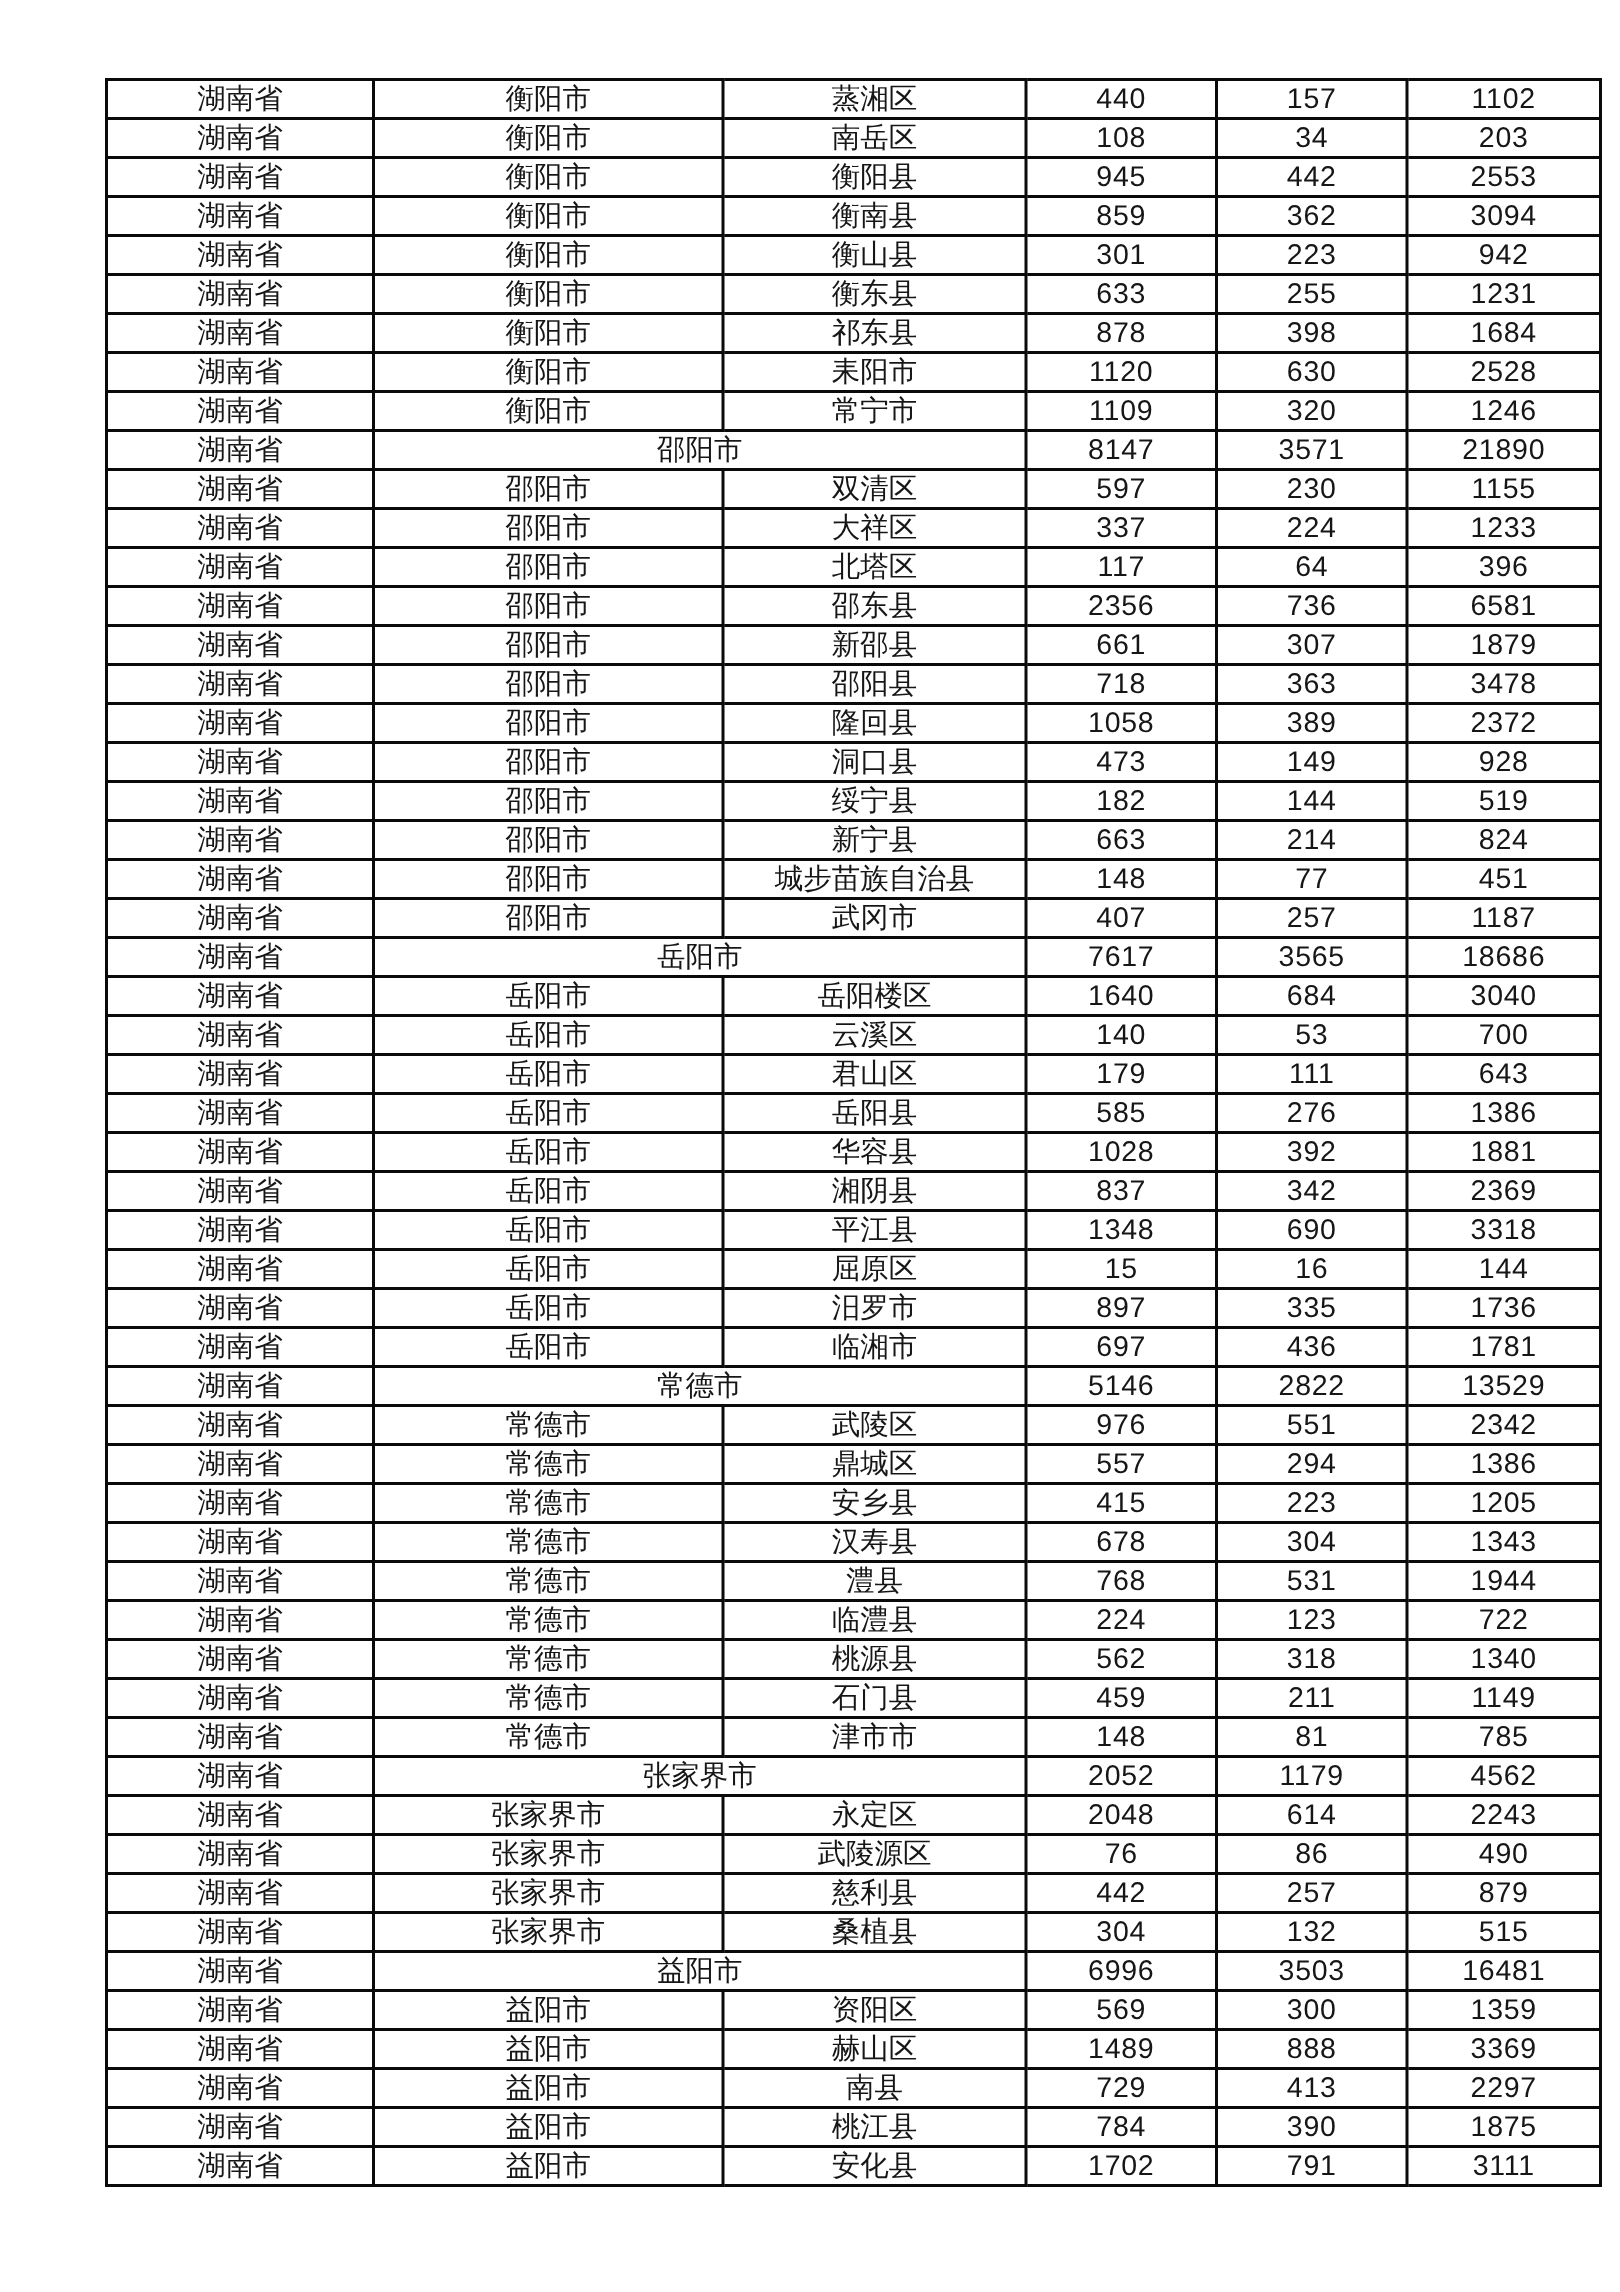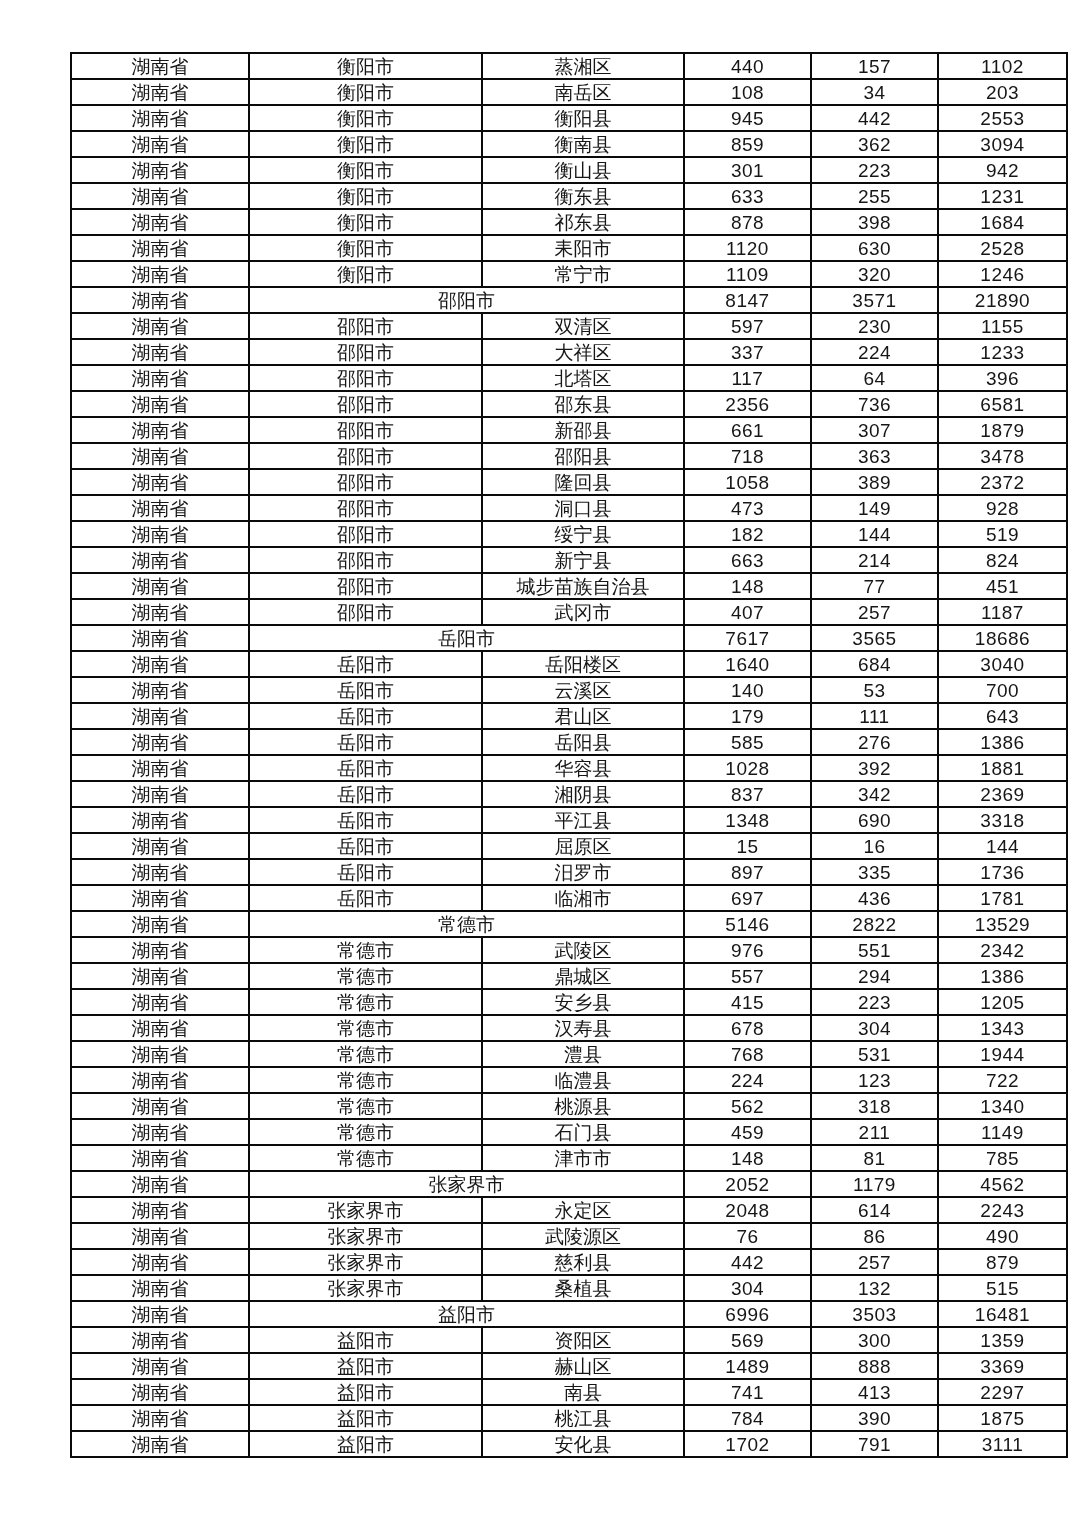--- a/index.html
+++ b/index.html
@@ -455,21 +455,21 @@
           <td>益阳市</td>
           <td>赫山区</td>
           <td class="num">1489</td>
           <td class="num">888</td>
           <td class="num">3369</td>
         </tr>
         <tr>
           <td>湖南省</td>
           <td>益阳市</td>
           <td>南县</td>
-          <td class="num">741</td>
+          <td class="num">729</td>
           <td class="num">413</td>
           <td class="num">2297</td>
         </tr>
         <tr>
           <td>湖南省</td>
           <td>益阳市</td>
           <td>桃江县</td>
           <td class="num">784</td>
           <td class="num">390</td>
           <td class="num">1875</td>

